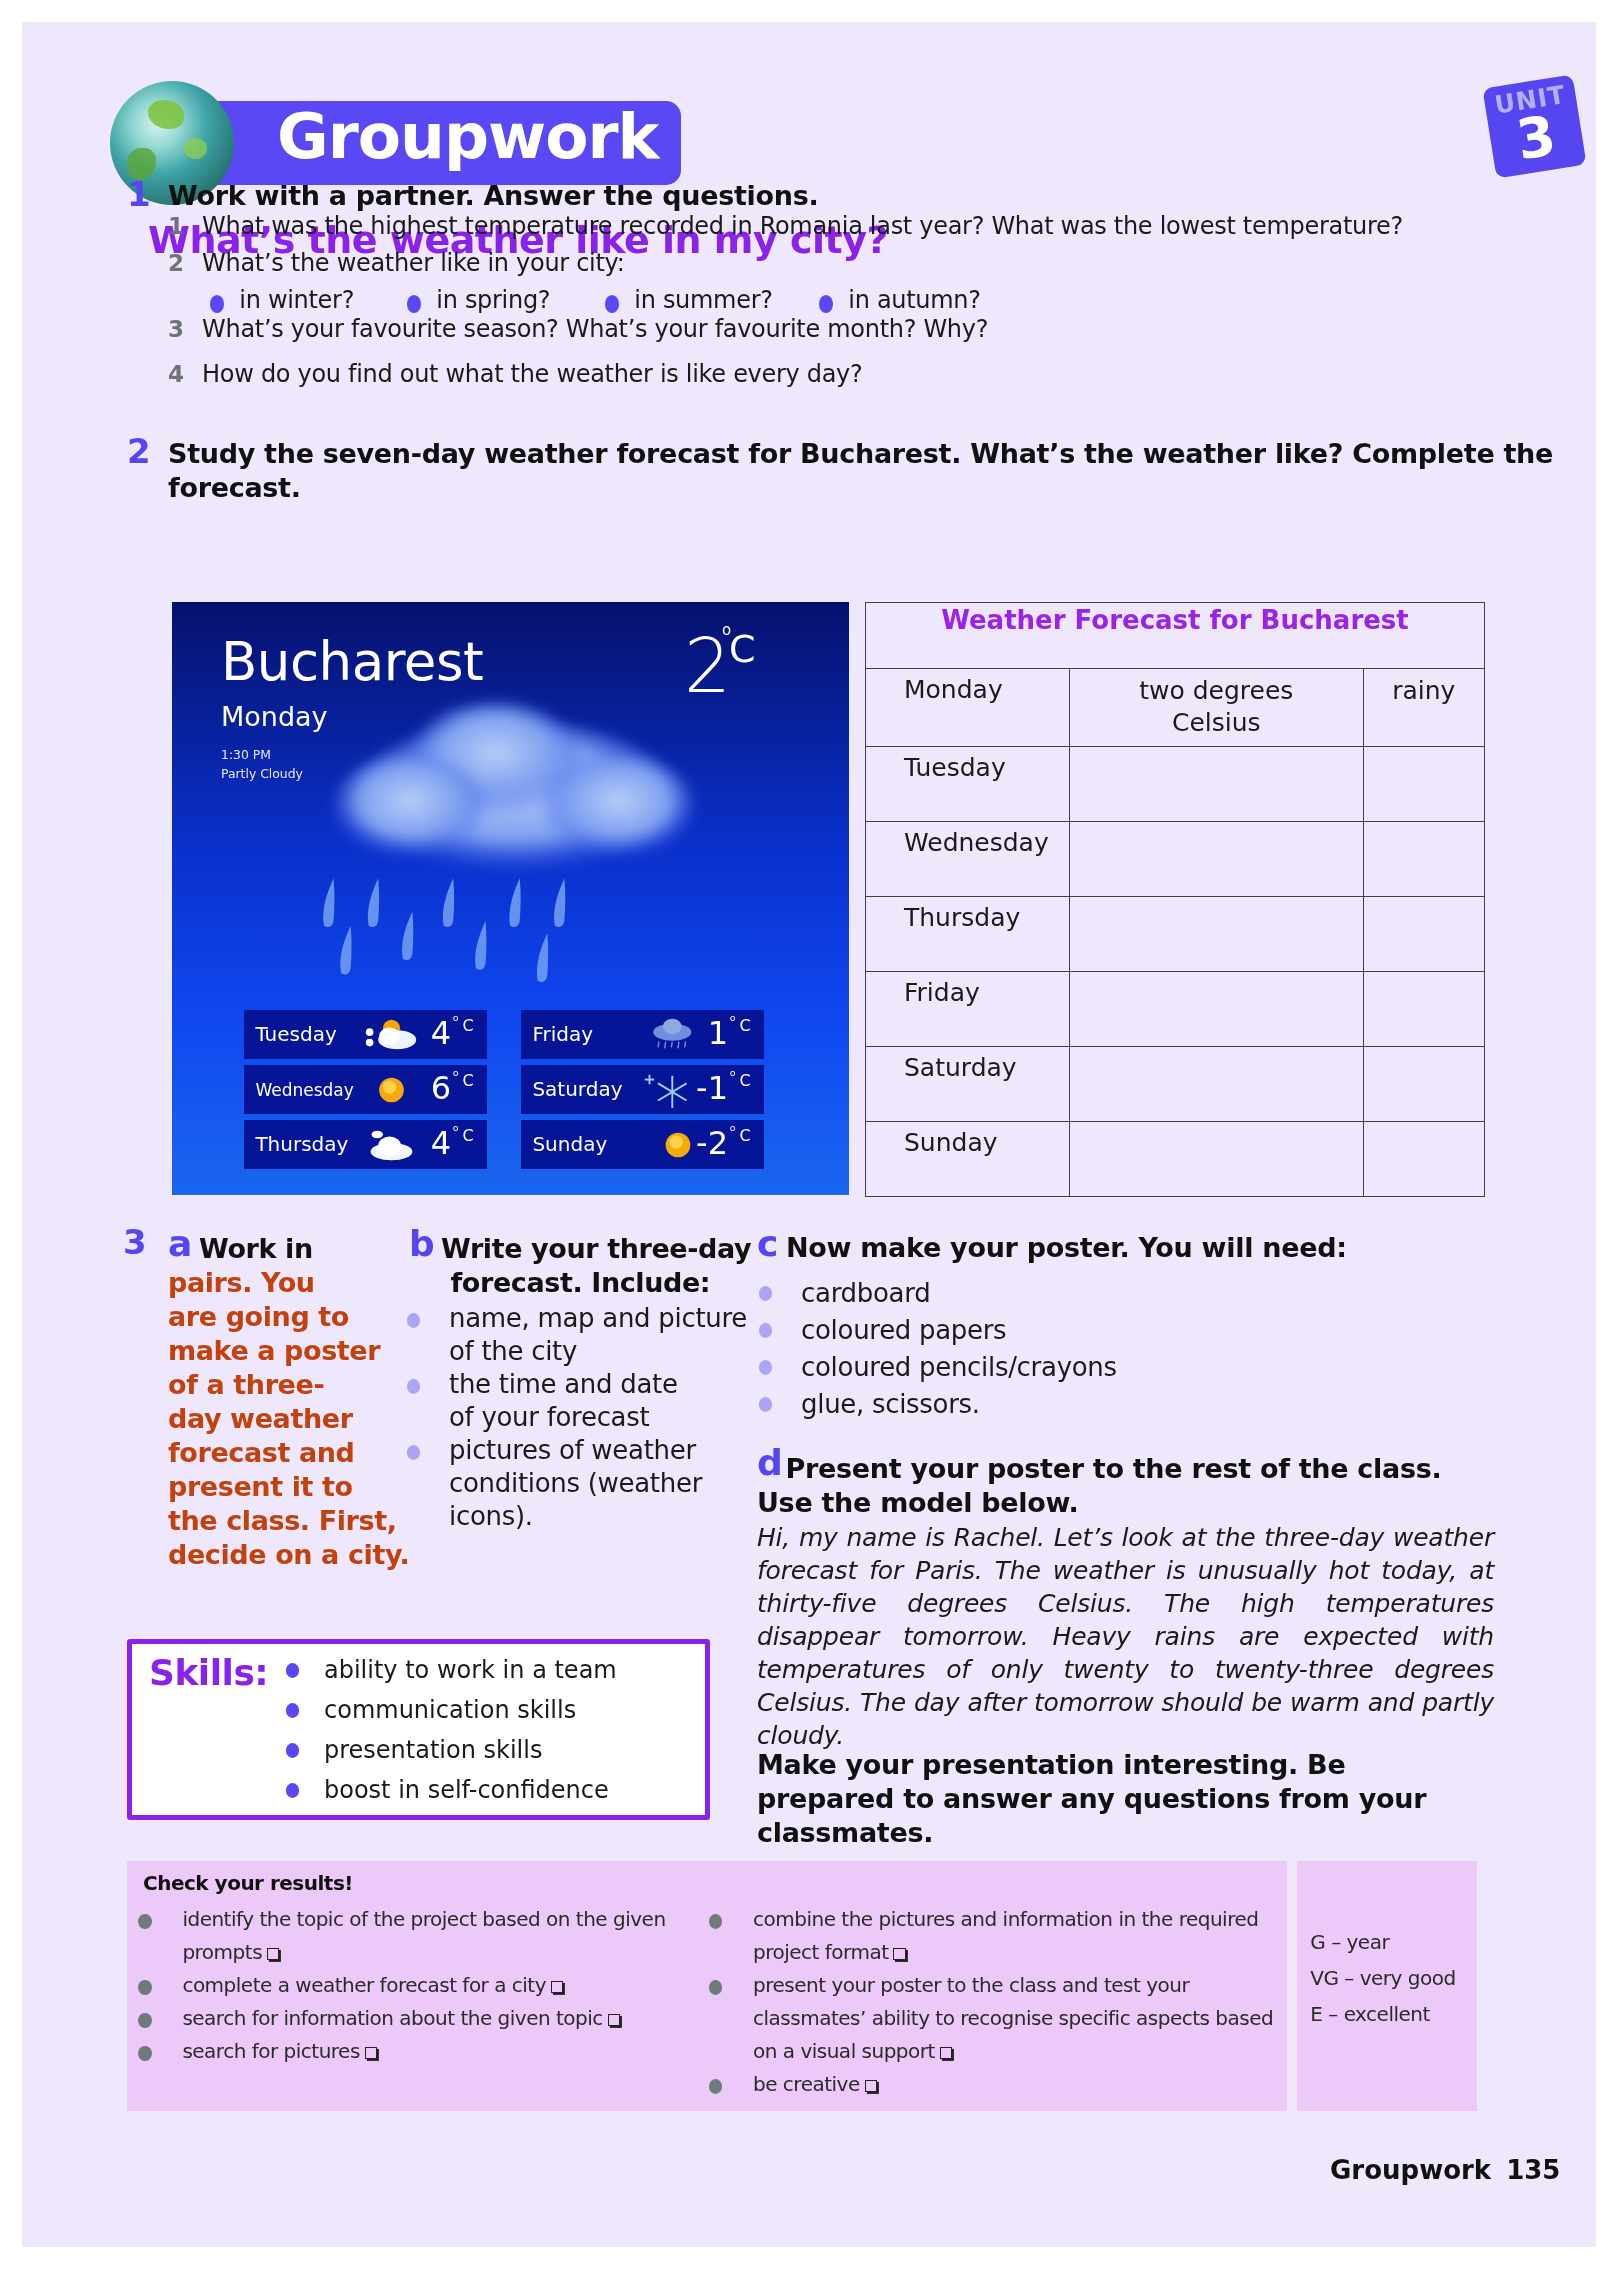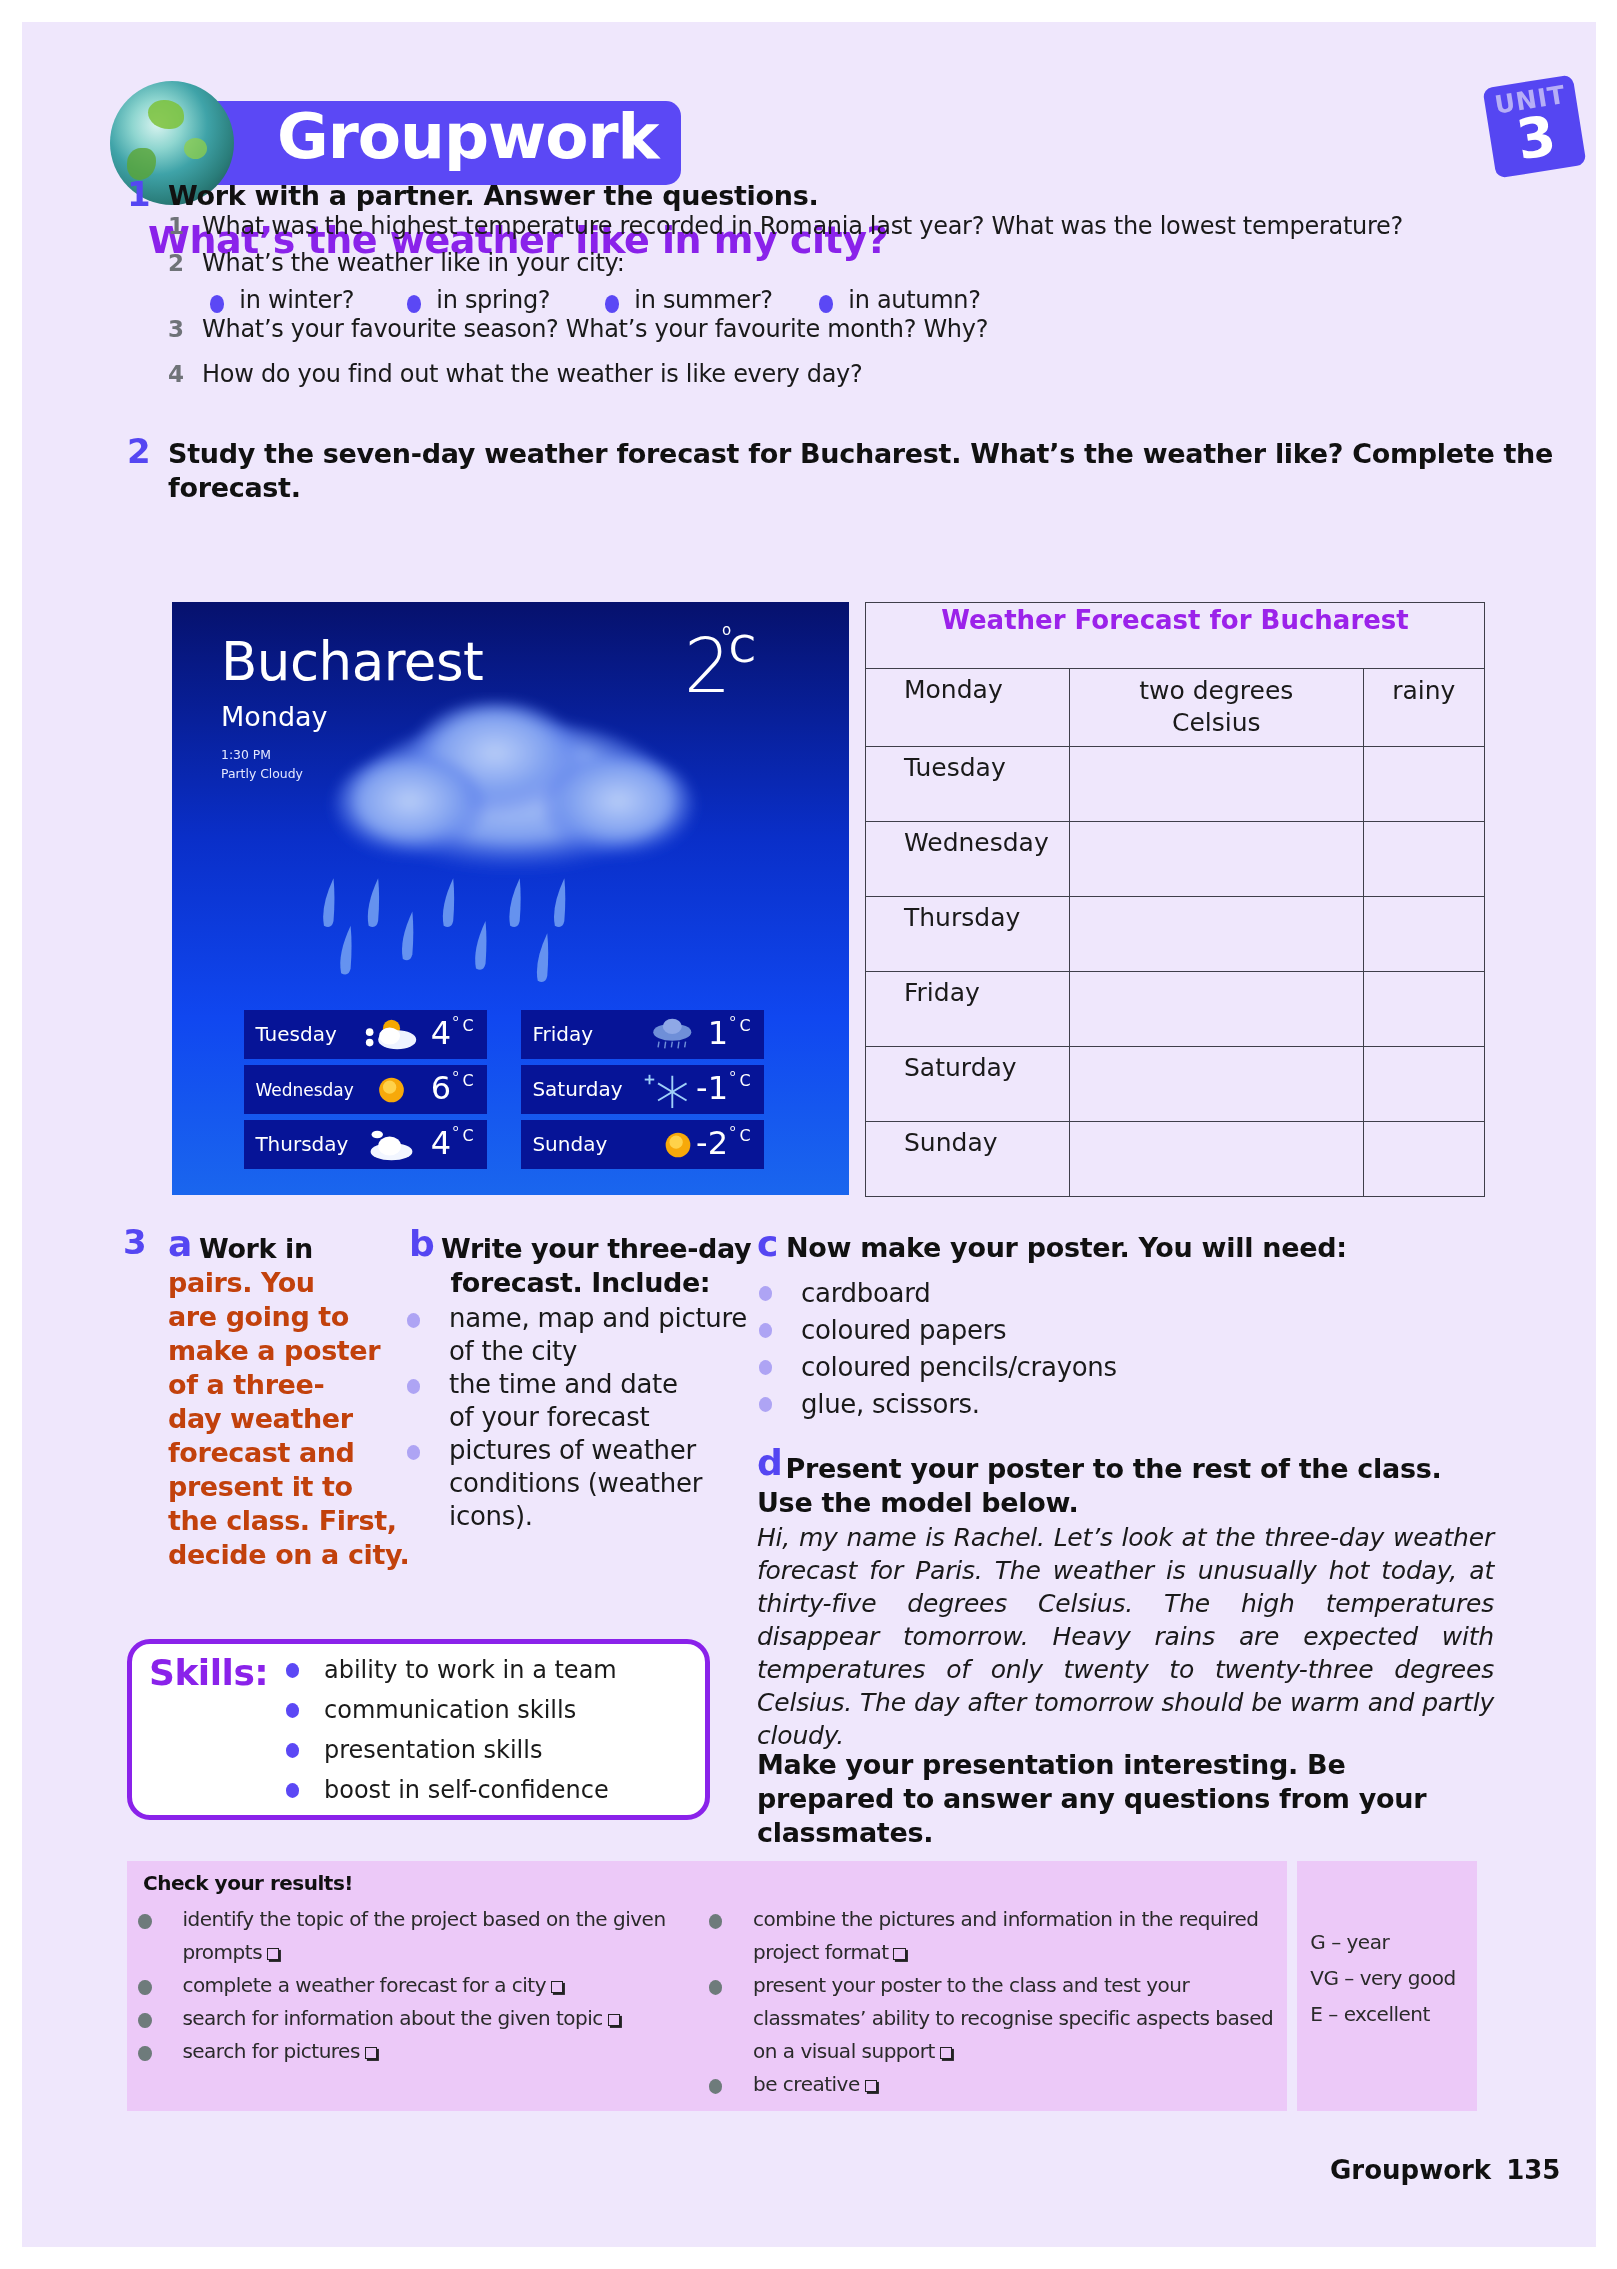--- a/index.html
+++ b/index.html
@@ -58,21 +58,21 @@
   .fc-table td.daycol { padding-left: 38px; width: 204px; }
   .fc-table td.center { text-align: center; line-height: 32px; }
 
   
   .s3-letter { font-size: 36px; font-weight: bold; color: #5546f2; line-height: 28.5px; }
   .bul-list { list-style: none; }
   .bul-list li { position: relative; padding-left: 44px; font-size: 26px; line-height: 33px; color: #1a1a1a; letter-spacing: -0.3px; }
   .bul-list li .b { position: absolute; left: 1.9px; top: 10.5px; width: 13.3px; height: 15px; border-radius: 50%; background: #aea4f4; }
 
   
-  .skills-box { left: 126px; top: 1638px; width: 583px; height: 181px; border: 5.7px solid #8a22ea; border-radius: 23px; background: #ffffff; }
+  .skills-box { left: 126px; top: 1638px; width: 583px; height: 181px; border: 5.7px solid #8a22ea; border-radius: 3px; background: #ffffff; }
   .skills-title { left: 17px; top: 7.6px; font-size: 36px; font-weight: bold; color: #8a22ea; letter-spacing: -0.5px; }
   .skills-list { left: 154px; top: 7.6px; list-style: none; }
   .skills-list li { position: relative; padding-left: 38px; font-size: 24px; line-height: 40px; color: #1a1a1a; }
   .skills-list li .b { position: absolute; left: 0; top: 13.3px; width: 13.3px; height: 15px; border-radius: 50%; background: #5b48f5; }
 
   
   .check-box { left: 126px; top: 1860px; width: 1160px; height: 250px; background: #ecc9f8; }
   .grade-box { left: 1296px; top: 1860px; width: 180px; height: 250px; background: #ecc9f8; }
   .check-title { left: 16px; top: 9.5px; font-size: 20px; font-weight: bold; color: #111; letter-spacing: -0.5px; }
   .check-list { list-style: none; }

